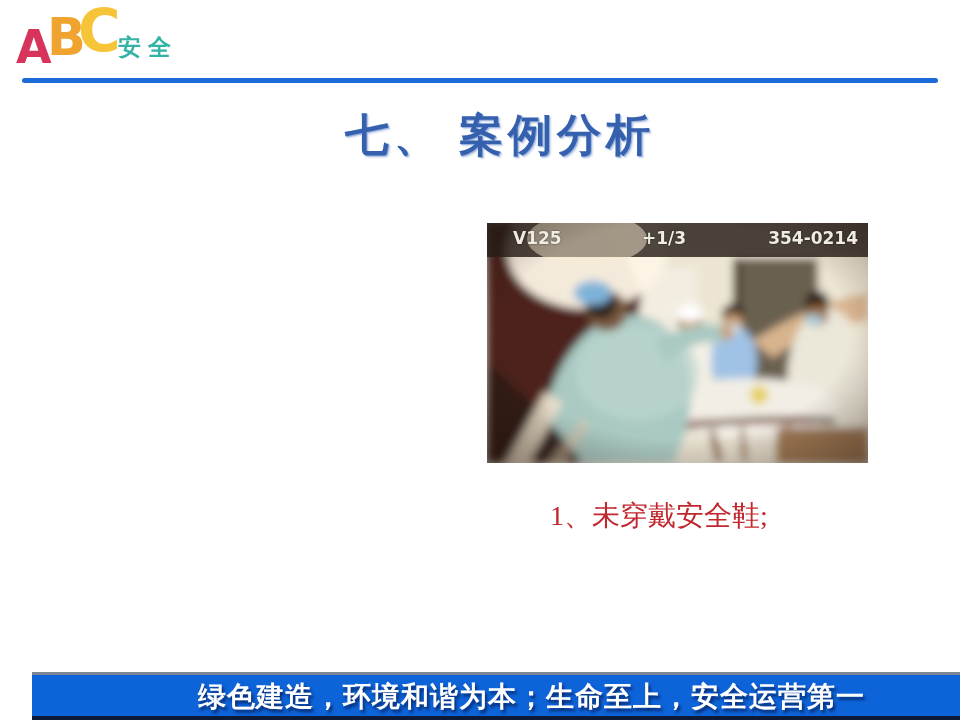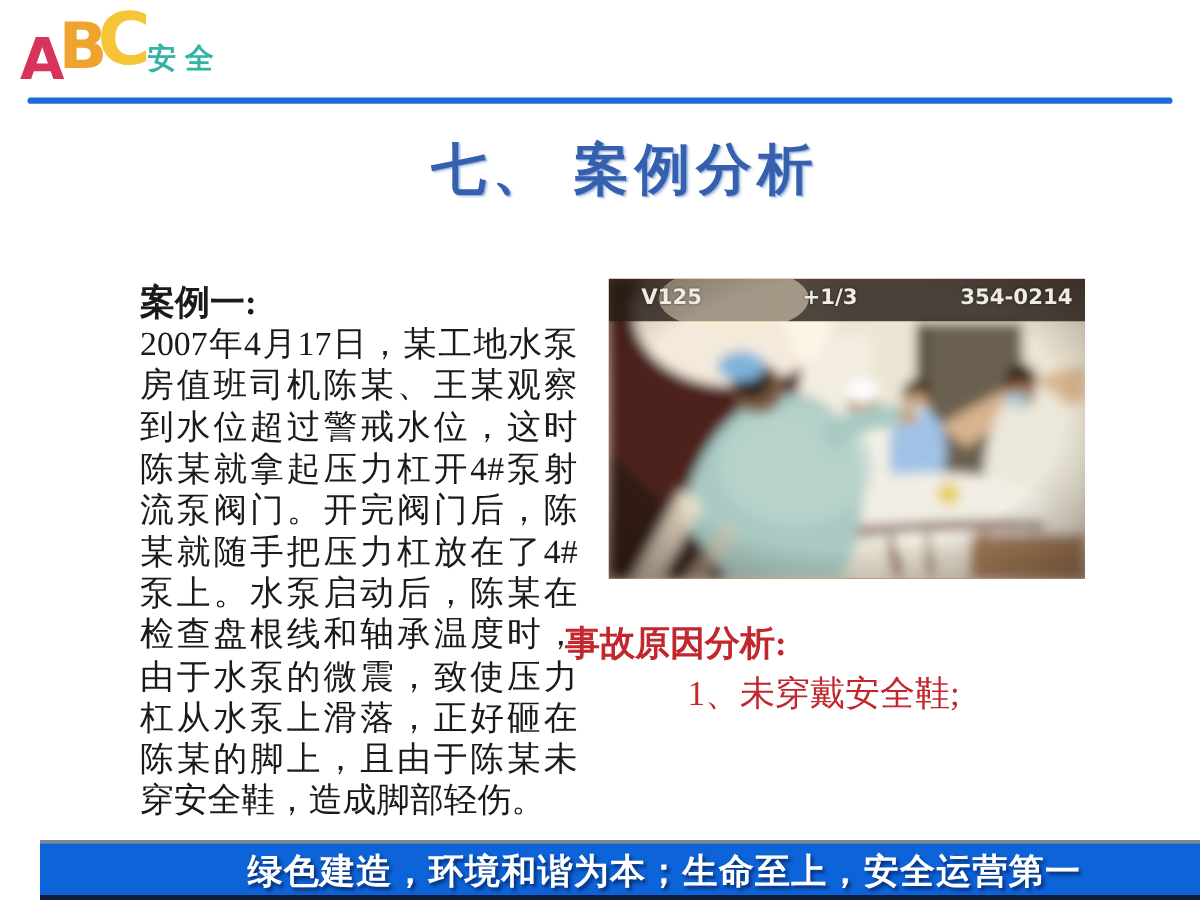--- a/index.html
+++ b/index.html
@@ -28,21 +28,21 @@
     text-shadow:1px 1px 0 #9ab2dc, 2px 2px 2px #c9d6ec;
     margin:0;
   }
   
   .case-col{position:absolute;left:112px;top:226px;width:350px;color:#1a1a1a;}
   .case-heading{font-size:28px;font-weight:700;line-height:33px;}
   .case-body{font-size:27px;line-height:33.2px;text-align:justify;}
   
   .photo{
     position:absolute;left:487px;top:223px;width:381px;height:240px;
-    margin:0;overflow:hidden;background:#c2410c;
+    margin:0;overflow:hidden;background:#14532d;
   }
   .photo svg{position:absolute;left:0;top:0;width:100%;height:100%;}
   .vf-overlay{
     position:absolute;left:0;top:0;width:100%;height:34px;
     font-family:"DejaVu Sans","Liberation Sans",sans-serif;
     font-weight:700;font-size:17px;color:#efece2;
     text-shadow:0 0 2px rgba(0,0,0,.6);
   }
   .vf-overlay .vf-l{position:absolute;left:26px;top:5px;}
   .vf-overlay .vf-m{position:absolute;left:155px;top:5px;}
@@ -88,24 +88,20 @@
   <div class="logo">
     <span class="la">A</span>
     <span class="lb">B</span>
     <span class="lc">C</span>
     <span class="ls">安全</span>
   </div>
   <div class="rule"></div>
 
   <h1 class="title">七、 案例分析</h1>
 
-  <section class="case-col">
-    <div class="case-heading">案例一:</div>
-    <div class="case-body">2007年4月17日，某工地水泵房值班司机陈某、王某观察到水位超过警戒水位，这时陈某就拿起压力杠开4#泵射流泵阀门。开完阀门后，陈某就随手把压力杠放在了4#泵上。水泵启动后，陈某在检查盘根线和轴承温度时，由于水泵的微震，致使压力杠从水泵上滑落，正好砸在陈某的脚上，且由于陈某未穿安全鞋，造成脚部轻伤。</div>
-  </section>
 
   <figure class="photo">
     <svg viewBox="0 0 381 240" preserveAspectRatio="none" aria-hidden="true">
       <defs>
         <filter id="pb" x="-20%" y="-20%" width="140%" height="140%">
             <feGaussianBlur stdDeviation="4.5"></feGaussianBlur>
           </filter>
         <radialGradient id="vg" cx="50%" cy="45%" r="78%">
           <stop offset="58%" stop-color="rgba(30,15,8,0)"></stop>
           <stop offset="100%" stop-color="rgba(30,15,8,0.5)"></stop>
@@ -158,21 +154,20 @@
       <rect width="381" height="240" fill="url(#vg)"></rect>
     </svg>
     <div class="vf-overlay">
       <span class="vf-l">V125</span>
       <span class="vf-m">+1/3</span>
       <span class="vf-r">354-0214</span>
     </div>
   </figure>
 
   <section class="analysis">
-    <div class="analysis-heading">事故原因分析:</div>
     <div class="analysis-item">1、未穿戴安全鞋;</div>
   </section>
 
   <footer class="footer-bar">
     <div class="slogan">绿色建造，环境和谐为本；生命至上，安全运营第一</div>
   </footer>
 
 
 </div>
 

